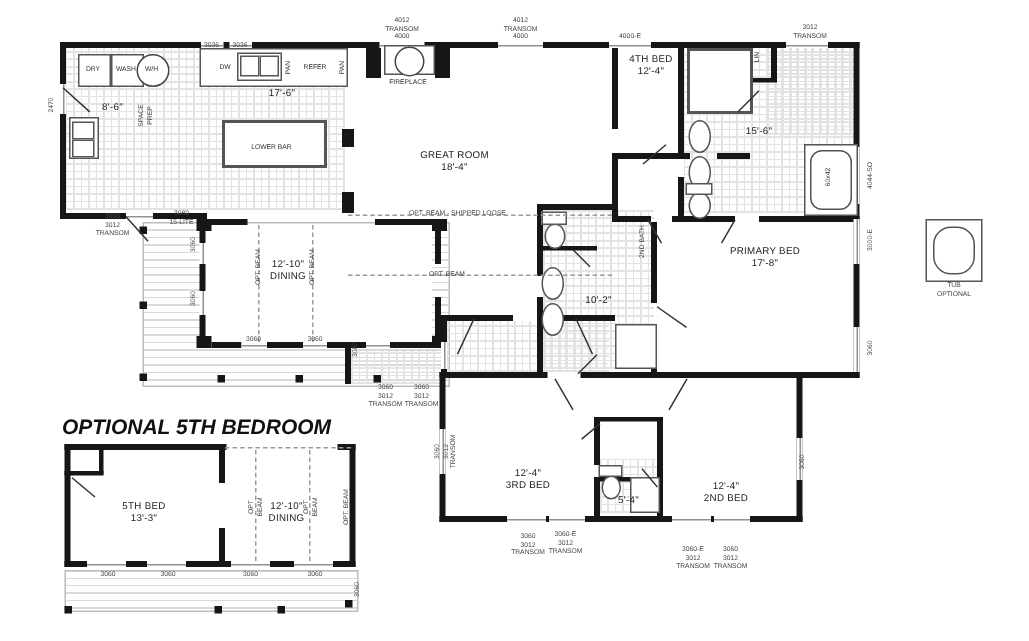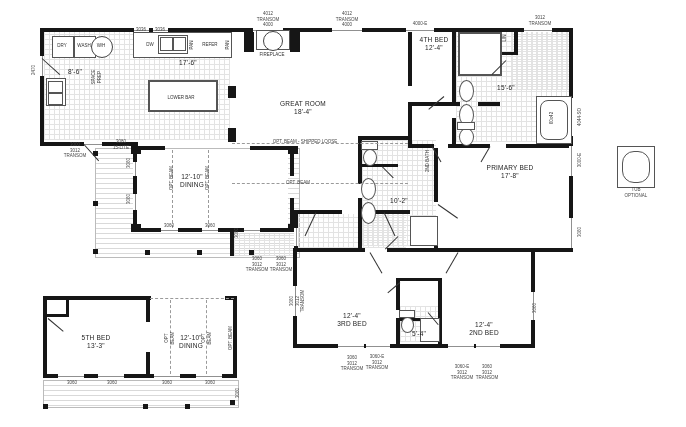--- a/index.html
+++ b/index.html
@@ -26,20 +26,21 @@
   .s-t{font-size:4.5px;color:#474747;line-height:1.25;}
   .s-f{font-size:4.5px;color:#333;letter-spacing:0;}
   .s-room{font-size:6.5px;color:#1c1c1c;letter-spacing:.2px;}
   .s-title{font-size:14px;font-weight:bold;font-style:italic;color:#101010;white-space:nowrap;}
   .rot{transform:translate(-50%,-50%) rotate(-90deg);}
 </style>
 </head>
 <body>
 
 <div id="plan">
+  <div class="lbl s-title" style="left:131px;top:285px;">OPTIONAL 5TH BEDROOM</div>
 <div class="abs deck" style="left: 95px; top: 148px; width: 203px; height: 108px;"></div>
     <div class="abs deck" style="left: 43px; top: 380px; width: 194px; height: 26px;"></div>
     <div class="abs mask" style="left: 137px; top: 150px; width: 151px; height: 76px;"></div>
     <div class="abs grid" style="left: 44px; top: 32px; width: 186px; height: 108px;"></div>
     <div class="abs grid" style="left: 456px; top: 32px; width: 113px; height: 110px;"></div>
     <div class="abs grid" style="left: 512px; top: 32px; width: 57px; height: 58px;"></div>
     <div class="abs grid" style="left: 362px; top: 140px; width: 74px; height: 106px;"></div>
     <div class="abs grid" style="left: 400px; top: 306px; width: 38px; height: 36px;"></div>
     <div class="abs grid" style="left: 298px; top: 214px; width: 108px; height: 34px;"></div>
     <div class="abs grid" style="left: 234px; top: 234px; width: 60px; height: 22px;"></div>

